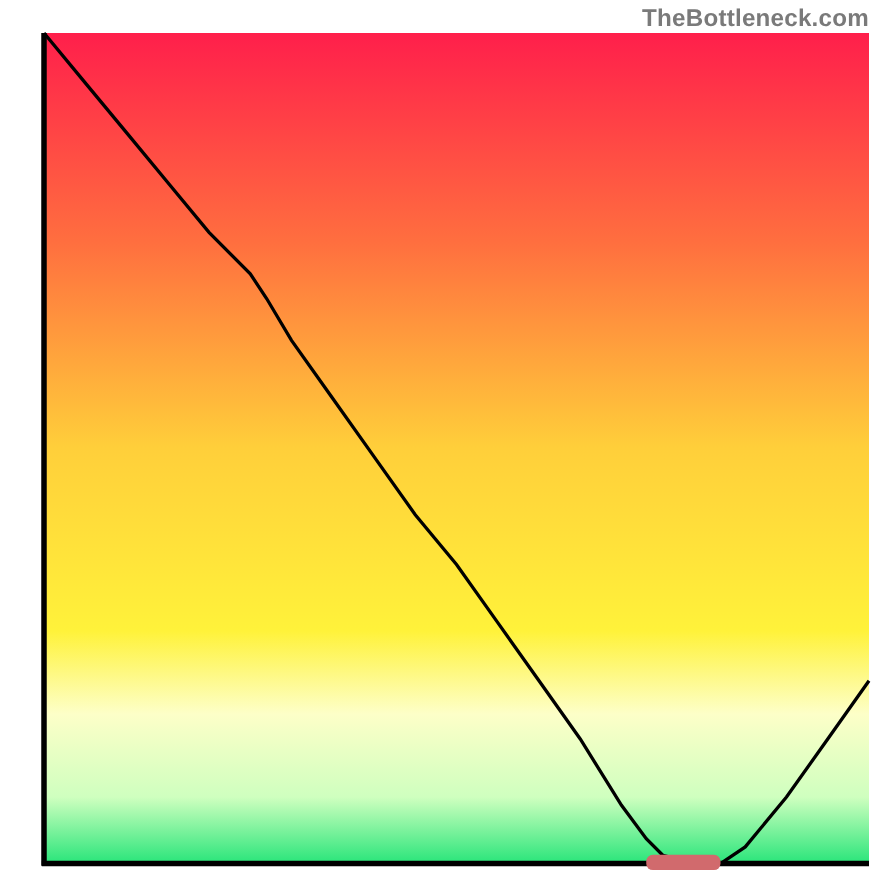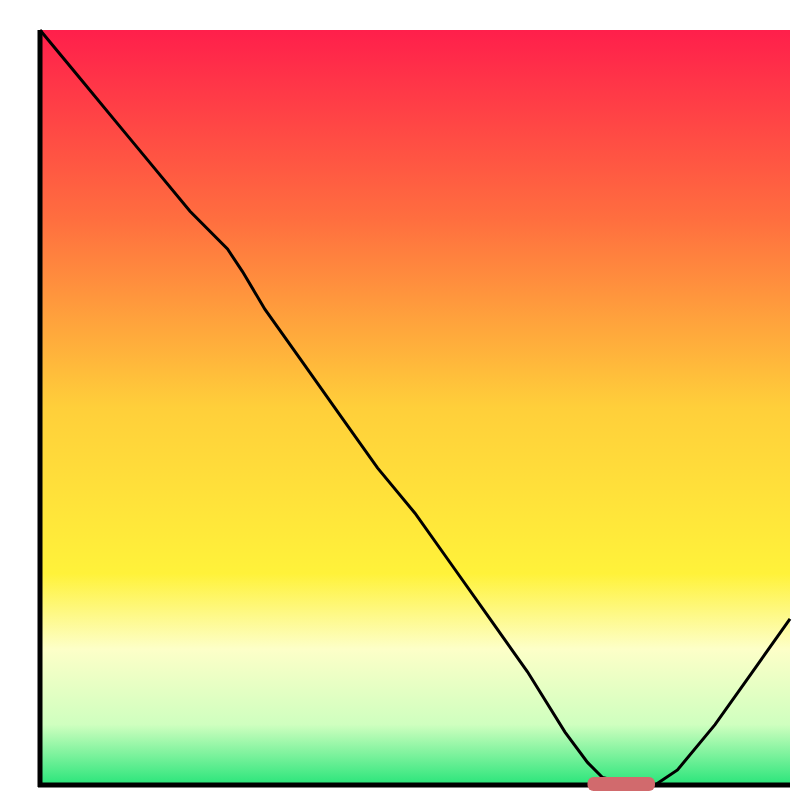--- a/index.html
+++ b/index.html
@@ -22,13 +22,14 @@
           <stop offset="92%" stop-color="#cfffbf"></stop>
           <stop offset="100%" stop-color="#29e57a"></stop>
         </linearGradient>
     </defs>
     <rect id="plot-bg" x="40" y="30" width="750" height="755" fill="url(#bg)"></rect>
     <line id="axis-y" stroke="#000" stroke-width="5" x1="40" y1="30" x2="40" y2="787"></line>
     <line id="axis-x" stroke="#000" stroke-width="5" x1="38" y1="785" x2="790" y2="785"></line>
     <path id="curve" fill="none" stroke="#000" stroke-width="3" d="M40.0 30.0 L77.5 75.3 L115.0 120.6 L152.5 165.9 L190.0 211.2 L227.5 249.0 L242.5 271.6 L265.0 309.4 L302.5 362.2 L340.0 415.1 L377.5 467.9 L415.0 513.2 L452.5 566.0 L490.0 618.9 L527.5 671.8 L565.0 732.1 L587.5 762.4 L602.5 777.5 L632.5 785.0 L655.0 785.0 L677.5 769.9 L715.0 724.6 L752.5 671.8 L790.0 618.9 "></path>
     <rect id="marker" rx="6" ry="6" height="14" x="587.5" y="777" width="67.5" fill="#d16a6d"></rect>
   </svg>
+  <div class="attrib">TheBottleneck.com</div>
 </div>
 
 </body></html>

